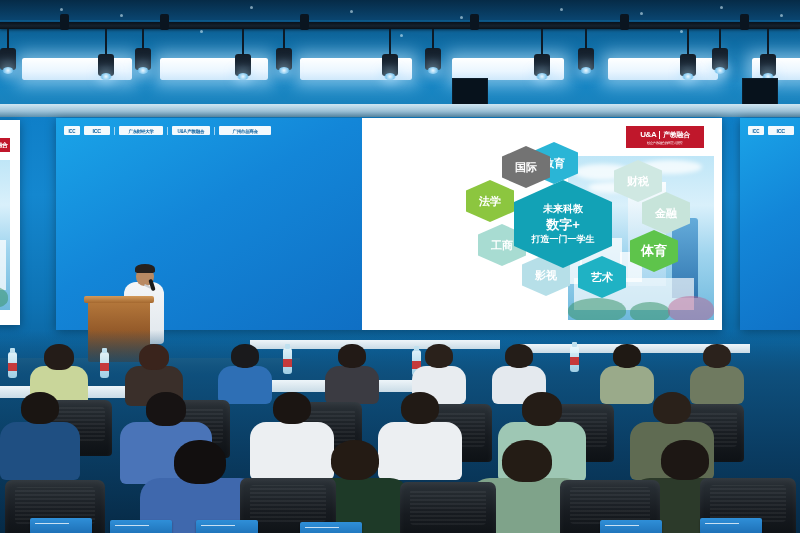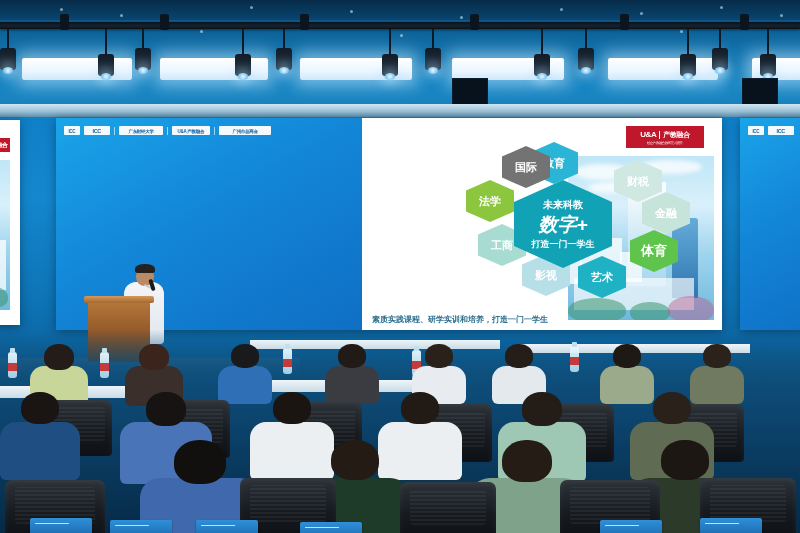--- a/index.html
+++ b/index.html
@@ -332,26 +332,25 @@
             <span>工商</span>
           </div>
           <div class="hex" style="left: 410px; top: 62px; width: 48px; height: 42px; background: rgb(140, 198, 63); color: rgb(255, 255, 255); font-size: 11px;">
             <span>法学</span>
           </div>
           <div class="hex" style="left: 446px; top: 28px; width: 48px; height: 42px; background: #737373; color: rgb(255, 255, 255); font-size: 11px;">
             <span>国际</span>
           </div>
           <div class="hex-center" style="left: 458px; top: 62px; width: 98px; height: 88px; background: rgb(18, 162, 182);">
             <div style="font-size: 10px; font-weight: bold; line-height: 1.35;">未来科教</div>
-            <div style="font-size: 19px; font-weight: bold; line-height: 1.35; font-style: italic;">数字+</div>
+            <div style="font-size: 13px; font-weight: bold; line-height: 1.35;">数字+</div>
             <div style="font-size: 9px; font-weight: bold; line-height: 1.35;">打造一门一学生</div>
           </div>
         </div>
 
-      <div class="bodytext" style="left:316px;top:196px;font-size:8px;color:#2b6f8e;">素质实践课程、研学实训和培养，打造一门一学生</div>
     </div>
   </div>
 
   <div class="screen" style="left:740px;top:118px;width:96px;height:212px;">
     <div class="slide">
       <div class="slide-left-blue" style="width:100%;"></div>
       <div class="logo-bar" style="left:8px;top:8px;">
         <div class="logo-chip" style="width:16px;">
             <span class="logo-txt">ICC</span>
           </div>

